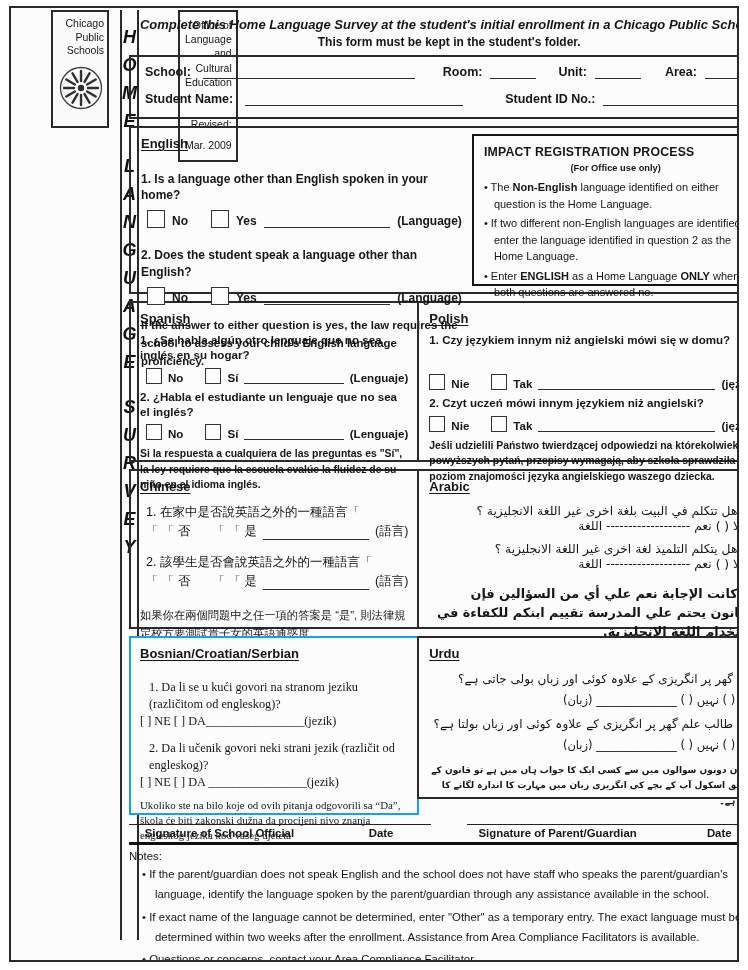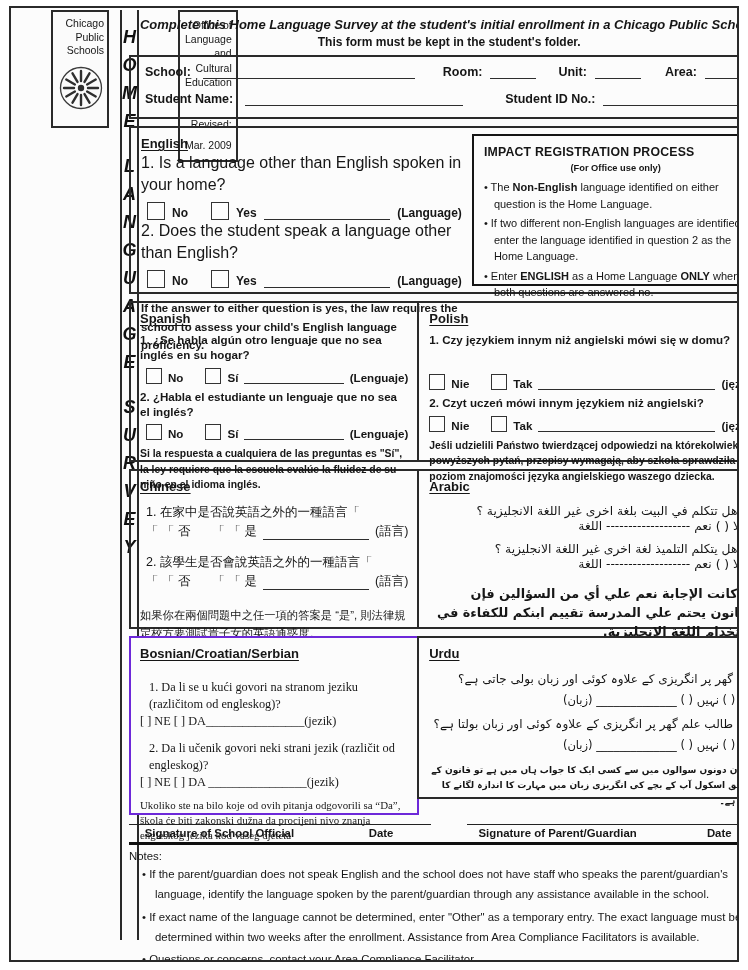--- a/index.html
+++ b/index.html
@@ -31,21 +31,21 @@
   .w-school { width:212px; margin-left:12px; }
   .w-sm { width:46px; margin-left:8px; }
   .ml-room { margin-left:28px; } .ml-unit { margin-left:22px; } .ml-area { margin-left:24px; }
   .w-name { width:218px; margin-left:12px; }
   .w-id { width:150px; margin-left:8px; }
   .ml-id { margin-left:42px; }
 
   .en-box { margin-top:7px; border:2px solid #2a2a2a; height:168px; display:flex; padding:6px 8px 8px 10px; }
   .en-left { width:53.5%; padding-right:10px; }
   .sec-title { font-size:13px; font-weight:bold; text-decoration:underline; text-underline-offset:2px; display:inline-block; }
-  .q { font-weight:normal; font-size:16px; line-height:1.35; margin-top:0; }
+  .q { font-weight:bold; font-size:12px; line-height:1.35; margin-top:19px; }
   .cbrow { display:flex; align-items:flex-end; gap:7px; margin-top:7px; font-weight:bold; font-size:12px; }
   .cb { width:18px; height:18px; border:1.5px solid #333; flex:0 0 auto; background:#fdfdfd; }
   .cblab.sp { margin-right:16px; }
   .cbrow .wl { flex:1; }
   .note { font-weight:bold; font-size:11.4px; line-height:1.6; margin-top:11px; }
 
   .imp-box { flex:1; border:2.5px solid #151515; padding:7px 10px 6px; font-size:11px; line-height:1.5; height:152px; align-self:flex-start; background:#fcfcfc; }
   .imp-title { font-weight:bold; font-size:12.3px; letter-spacing:.2px; }
   .imp-sub { text-align:center; font-weight:bold; font-size:9.3px; margin-top:1px; }
   .imp-b { margin-top:3px; padding-left:10px; text-indent:-10px; }
@@ -68,21 +68,21 @@
   .zh-row .wl { flex:1; }
   .zh-gap { margin-top:14px; }
   .zh-note { font-size:11.3px; margin-top:16px; line-height:1.6; }
 
   .rtl { direction:rtl; text-align:right; font-family:"DejaVu Sans",sans-serif; }
   .ar-q { font-size:12.3px; margin-top:9px; }
   .ar-a { font-size:12.3px; margin-top:1px; }
   .ar-note { font-weight:bold; font-size:12.8px; line-height:1.5; margin-top:13px; }
 
   .lrow3 { margin-top:7px; display:flex; align-items:flex-start; }
-  .bcs-box { width:45.3%; border:2px solid #6d28d9; height:179px; padding:6px 9px; font-family:"Liberation Serif",serif; background:#fcfcfc; }
+  .bcs-box { width:45.3%; border:2px solid #0ea5e9; height:179px; padding:6px 9px; font-family:"Liberation Serif",serif; background:#fcfcfc; }
   .bcs-box .sec-title { font-family:"Liberation Sans",sans-serif; }
   .bcs-q { font-size:12.3px; line-height:1.35; margin-top:11px; padding-left:9px; }
   .bcs-a { font-size:12.3px; margin-top:2px; }
   .bcs-note { font-size:10.9px; line-height:1.38; margin-top:8px; }
   .bcs-first { margin-top:17px; }
   .urdu-box { flex:1; border:2px solid #2a2a2a; height:163px; padding:6px 10px; margin-left:-2px; background:#fcfcfc; }
   .ur-q { font-size:12px; margin-top:10px; padding-left:4px; }
   .ur-a { font-size:11.5px; margin-top:7px; padding-left:4px; }
   .ur-note { font-size:9px; font-weight:bold; line-height:1.7; margin-top:11px; }
 

